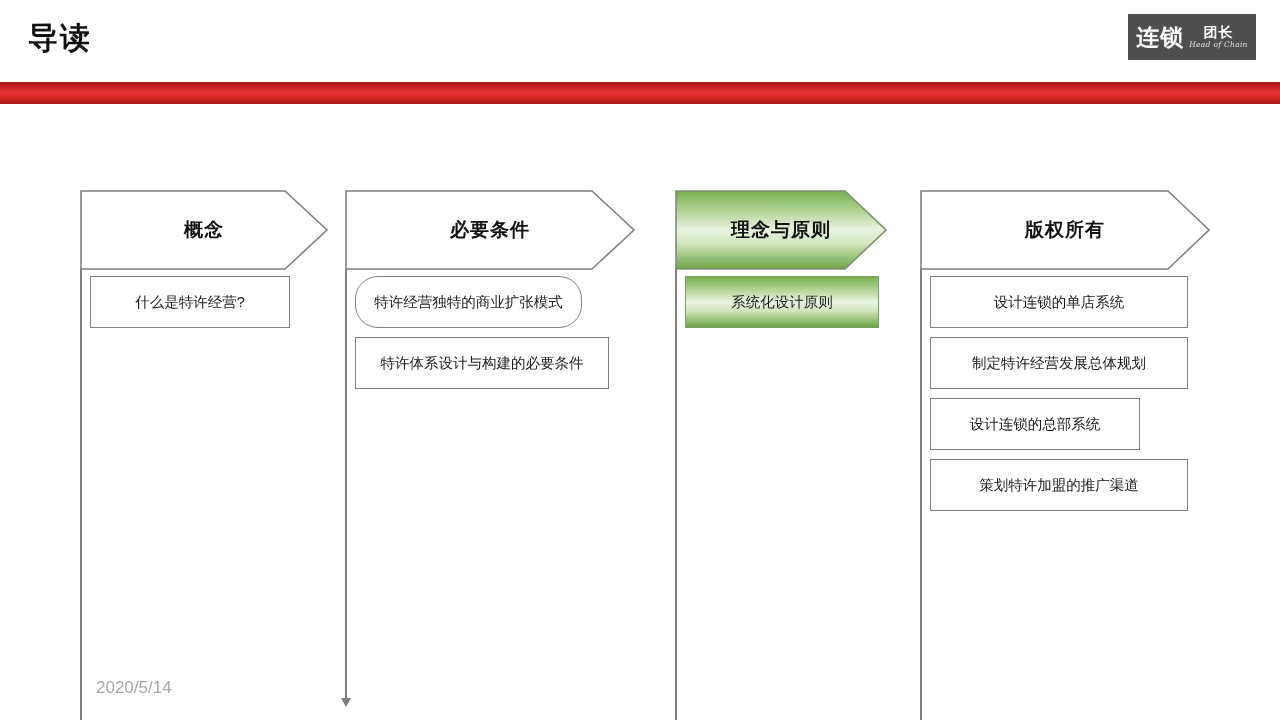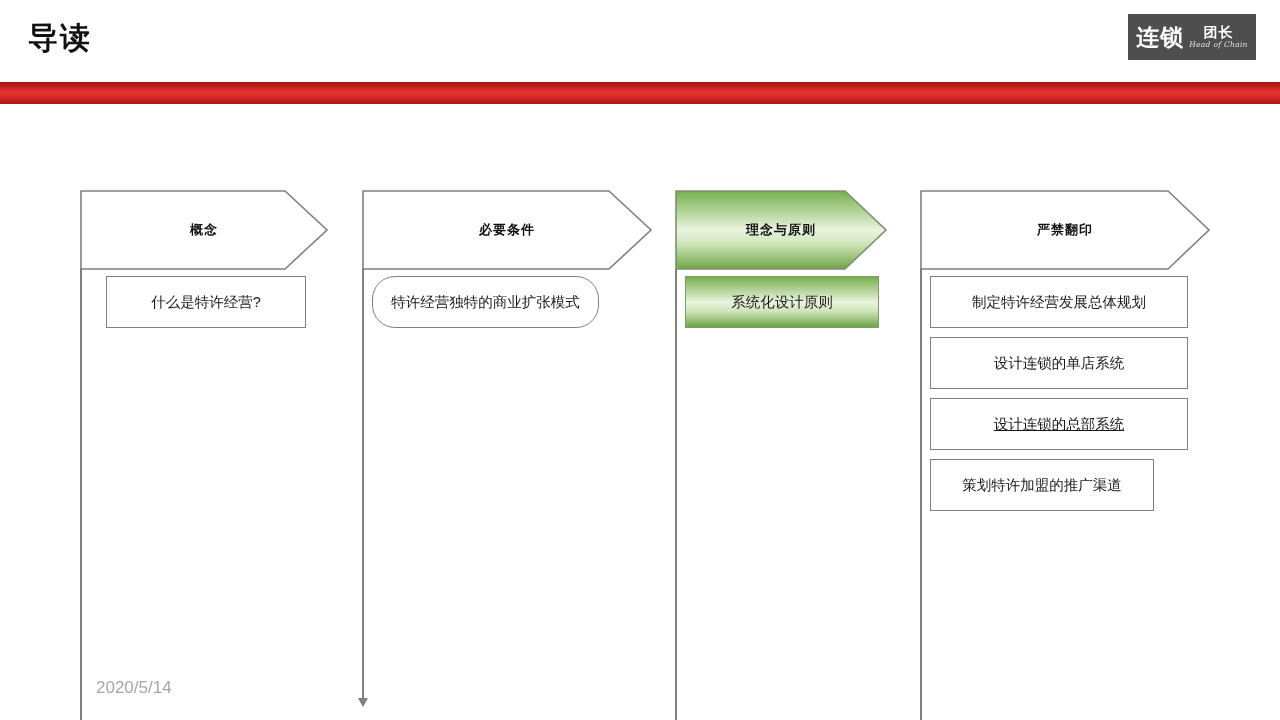--- a/index.html
+++ b/index.html
@@ -55,21 +55,21 @@
   }
 
   .chev{
     position:relative;height:80px;
     display:flex;align-items:center;justify-content:center;
     box-sizing:border-box;
   }
   .chev svg{position:absolute;left:0;top:0;overflow:visible;}
   .chev-label{
     position:relative;z-index:2;
-    font-size:13px;font-weight:bold;color:#111;letter-spacing:1px;
+    font-size:19px;font-weight:bold;color:#111;letter-spacing:1px;
   }
 
   .items{position:absolute;left:10px;top:86px;}
   .item{
     box-sizing:border-box;
     border:1.4px solid #808080;
     background:#ffffff;
     display:flex;align-items:center;justify-content:center;
     font-size:14.5px;color:#1a1a1a;
     margin-bottom:9px;
@@ -131,36 +131,37 @@
 
     <div class="col" style="left:80px;width:248px;">
       <div class="stem" style="height:530px;"></div>
 
       <div class="chev" style="width:248px;">
         <svg width="248" height="80" viewBox="0 0 248 80" preserveAspectRatio="none">
           <polygon points="1,1 205,1 247,40 205,79 1,79" fill="#ffffff" stroke="#808080" stroke-width="1.6"></polygon>
         </svg>
         <span class="chev-label">概念</span>
       </div>
-      <div class="items" style="width:200px;margin-left:16px;">
+      <div class="items" style="width:200px;">
         <div class="item" style="width:200px;">什么是特许经营?</div>
       </div>
     </div>
 
-    <div class="col" style="left:362px;width:290px;">
+    <div class="col" style="left:345px;width:290px;">
       <div class="stem" style="height:430px;"></div>
       <div class="arrowhead" style="top:508px;"></div>
       <div class="chev" style="width:290px;">
         <svg width="290" height="80" viewBox="0 0 290 80" preserveAspectRatio="none">
           <polygon points="1,1 247,1 289,40 247,79 1,79" fill="#ffffff" stroke="#808080" stroke-width="1.6"></polygon>
         </svg>
         <span class="chev-label">必要条件</span>
       </div>
       <div class="items" style="width:254px;">
         <div class="item" style="width:227px;border-radius:23px;">特许经营独特的商业扩张模式</div>
+        <div class="item" style="width:254px;">特许体系设计与构建的必要条件</div>
       </div>
     </div>
 
     <div class="col" style="left:675px;width:212px;">
       <div class="stem" style="height:530px;"></div>
 
       <div class="chev" style="width:212px;">
         <svg width="212" height="80" viewBox="0 0 212 80" preserveAspectRatio="none">
           <defs>
             <linearGradient id="gchev" x1="0" y1="0" x2="0" y2="1">
@@ -180,27 +181,27 @@
       </div>
     </div>
 
     <div class="col" style="left:920px;width:290px;">
       <div class="stem" style="height:530px;"></div>
 
       <div class="chev" style="width:290px;">
         <svg width="290" height="80" viewBox="0 0 290 80" preserveAspectRatio="none">
           <polygon points="1,1 248,1 289,40 248,79 1,79" fill="#ffffff" stroke="#808080" stroke-width="1.6"></polygon>
         </svg>
-        <span class="chev-label">严禁翻印</span>
+        <span class="chev-label">版权所有</span>
       </div>
       <div class="items" style="width:258px;">
+        <div class="item" style="width:258px;">设计连锁的单店系统</div>
         <div class="item" style="width:258px;">制定特许经营发展总体规划</div>
-        <div class="item" style="width:258px;">设计连锁的单店系统</div>
-        <div class="item" style="width:258px;text-decoration:underline;">设计连锁的总部系统</div>
-        <div class="item" style="width:224px;text-align:center;">策划特许加盟的推广渠道</div>
+        <div class="item" style="width:210px;">设计连锁的总部系统</div>
+        <div class="item" style="width:258px;text-align:center;">策划特许加盟的推广渠道</div>
       </div>
     </div>
 
   </div>
 
   <div class="footer-date">2020/5/14</div>
 
 
 </div>
 

